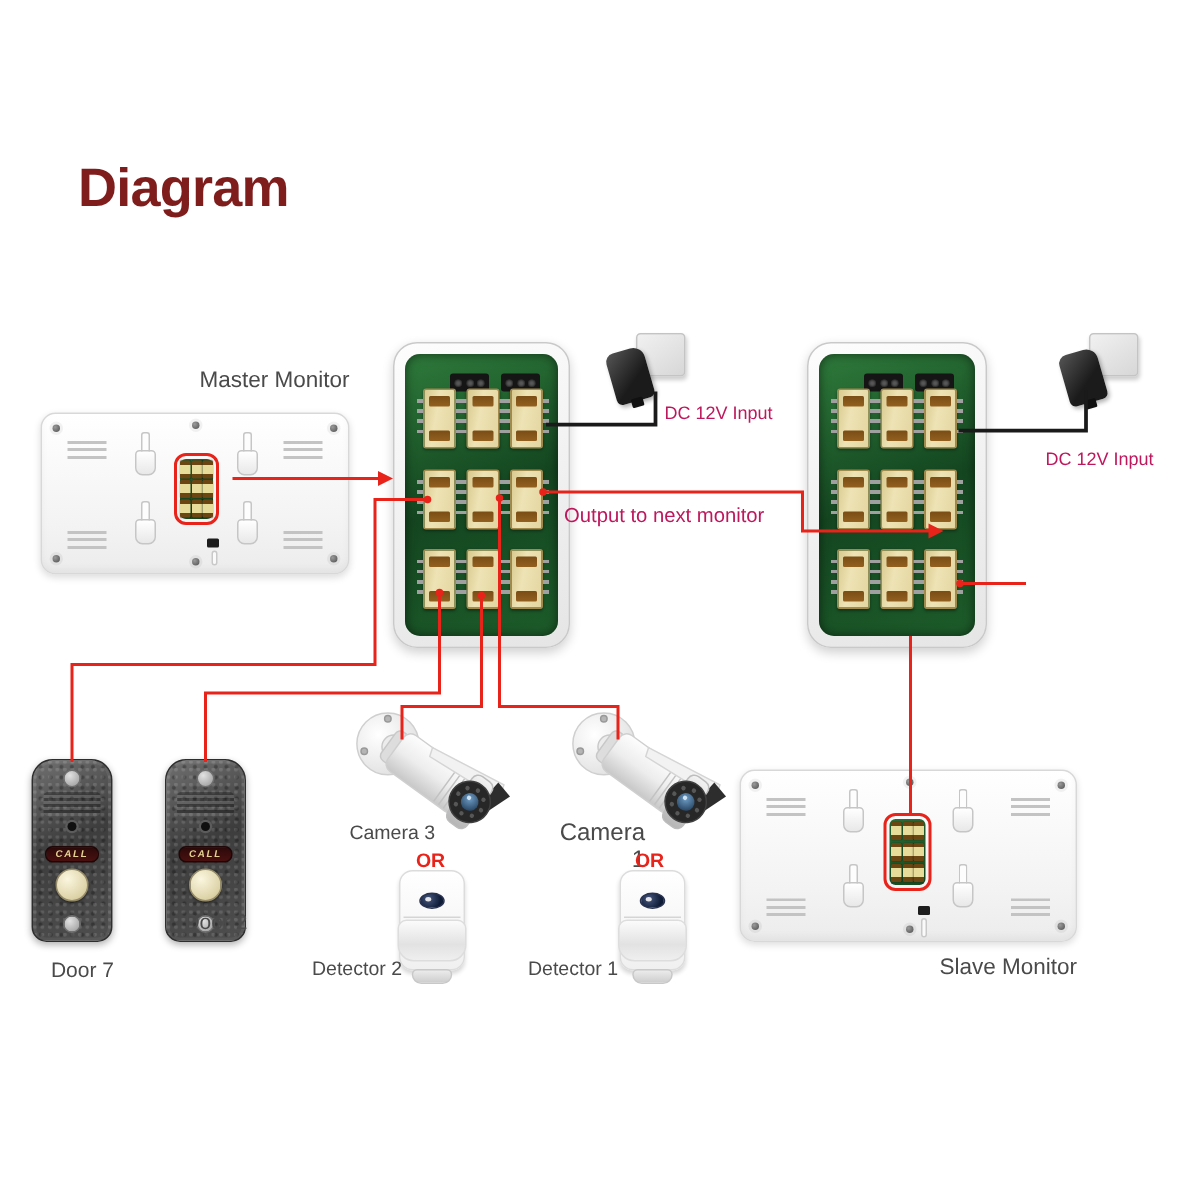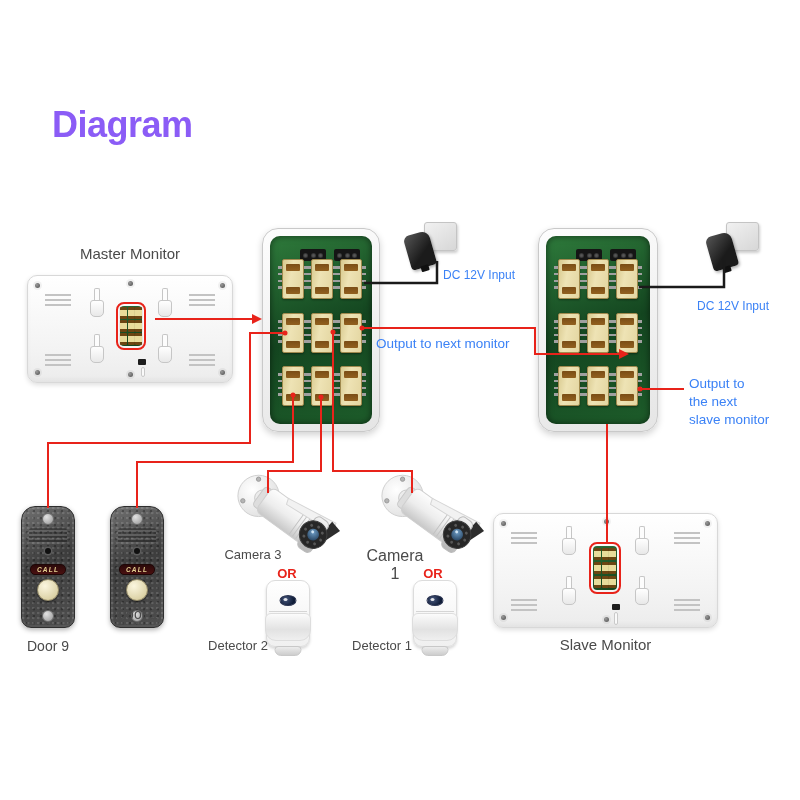--- a/index.html
+++ b/index.html
@@ -4,26 +4,26 @@
 <style>
   :root{
     --wire-red:#e8231a; --wire-black:#1a1a1a; --label-gray:#4a4a4a;
     --pcb-green:#1d5c2a; --connector-cream:#eee3b5; --highlight-red:#e8231a;
   }
   *{box-sizing:border-box;margin:0;padding:0}
   body{background:#dcdcdc;font-family:"Liberation Sans",sans-serif}
   .canvas{position:relative;width:800px;height:800px;background:#ffffff;overflow:hidden;margin:0 auto}
 
   
-  .page-title{position:absolute;left:52px;top:104px;font-size:36px;font-weight:700;color:#8b5cf6;letter-spacing:-.5px}
+  .page-title{position:absolute;left:52px;top:104px;font-size:36px;font-weight:700;color:#7f1d1d;letter-spacing:-.5px}
 
   
   .lbl{position:absolute;color:var(--label-gray);font-size:15px}
-  .lbl.center{text-align:center}
-  .ann{position:absolute;color:#3b82f6;font-size:13.5px}
+  .lbl.center{text-align:right}
+  .ann{position:absolute;color:#be185d;font-size:13.5px}
   .or{position:absolute;width:36px;text-align:center;color:var(--wire-red);font-weight:700;font-size:13px}
 
   
   .monitor{position:absolute;background:linear-gradient(180deg,#ffffff,#f3f3f3 70%,#ececec);
     border:1px solid #d8d8d8;border-radius:10px;box-shadow:0 2px 5px rgba(0,0,0,.13),inset 0 -3px 5px rgba(0,0,0,.04);z-index:1}
   .screws i{position:absolute;width:5px;height:5px;border-radius:50%;background:radial-gradient(circle at 35% 35%,#9a9a9a,#4e4e4e);box-shadow:0 0 0 2px rgba(0,0,0,.05)}
   .screws i:nth-child(1){left:7px;top:7px}
   .screws i:nth-child(2){right:7px;top:7px}
   .screws i:nth-child(3){left:7px;bottom:7px}
   .screws i:nth-child(4){right:7px;bottom:7px}
@@ -313,43 +313,38 @@
 
   <div class="wallplate" style="left:424px;top:222px"></div>
   <div class="plug" style="left:407px;top:233px"></div>
   <div class="ann txt" style="left:443px;top:268px;font-size:12px">DC 12V Input</div>
 
   <div class="wallplate" style="left:726px;top:222px"></div>
   <div class="plug" style="left:709px;top:234px"></div>
   <div class="ann txt" style="left:697px;top:299px;font-size:12px">DC 12V Input</div>
 
   <div class="ann txt" style="left:376px;top:336px">Output to next monitor</div>
-  <div class="ann txt" style="left:689px;top:375px;line-height:18px">
-    <div>Output to</div>
-    <div>the next</div>
-    <div>slave monitor</div>
-  </div>
 
   <div class="door" style="left:21px;top:506px">
     <i class="screw-c screw-top"></i>
     <i class="ridges"></i>
     <i class="lens"></i>
     <i class="call">CALL</i>
     <i class="button"></i>
     <i class="screw-c screw-bot"></i>
   </div>
   <div class="door" style="left:110px;top:506px">
     <i class="screw-c screw-top"></i>
     <i class="ridges"></i>
     <i class="lens"></i>
     <i class="call">CALL</i>
     <i class="button"></i>
     <i class="screw-c screw-bot"></i>
   </div>
-  <div class="lbl center txt" style="left:20px;top:638px;width:56px;font-size:14px">Door 9</div>
+  <div class="lbl center txt" style="left:20px;top:638px;width:56px;font-size:14px">Door 7</div>
   <div class="lbl center txt" style="left:109px;top:606px;width:56px;font-size:14px">Door 2</div>
 
   <svg class="cam" style="left:233px;top:468px" width="118" height="104">
       <use href="#cam-symbol"></use>
     </svg>
   <svg class="cam" style="left:377px;top:468px" width="118" height="104">
       <use href="#cam-symbol"></use>
     </svg>
   <div class="lbl center txt" style="left:216px;top:547px;width:74px;font-size:13px">Camera 3</div>
   <div class="lbl center txt" style="left:360px;top:547px;width:70px;font-size:16px">Camera 1</div>

